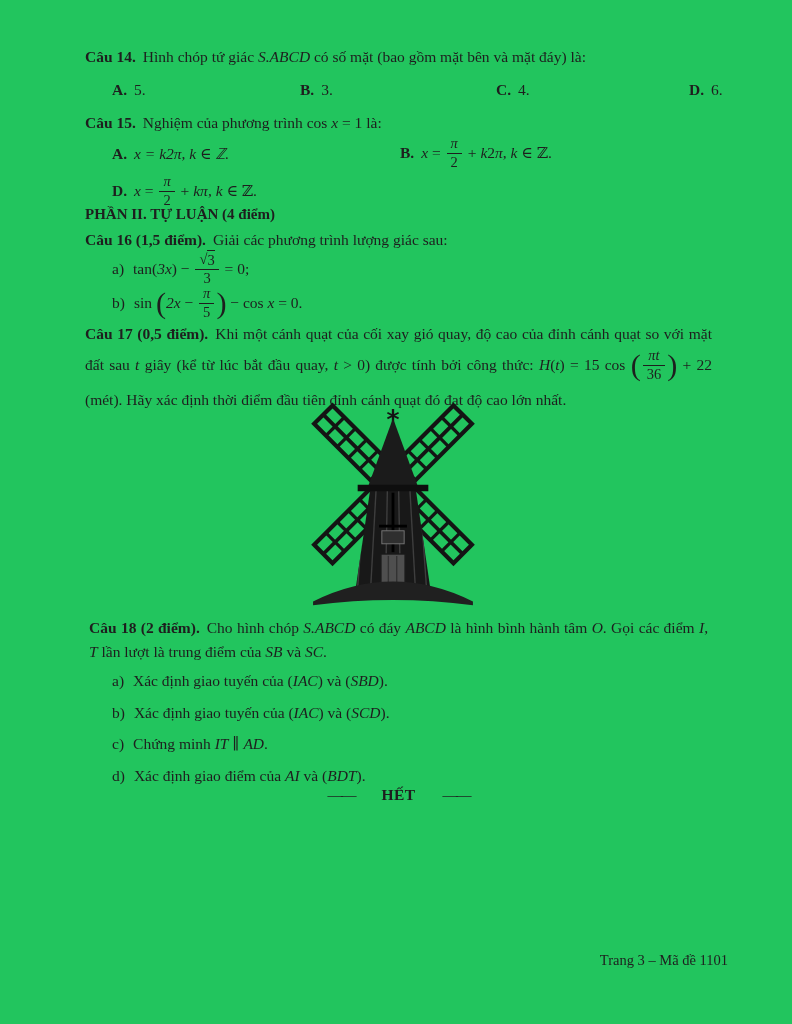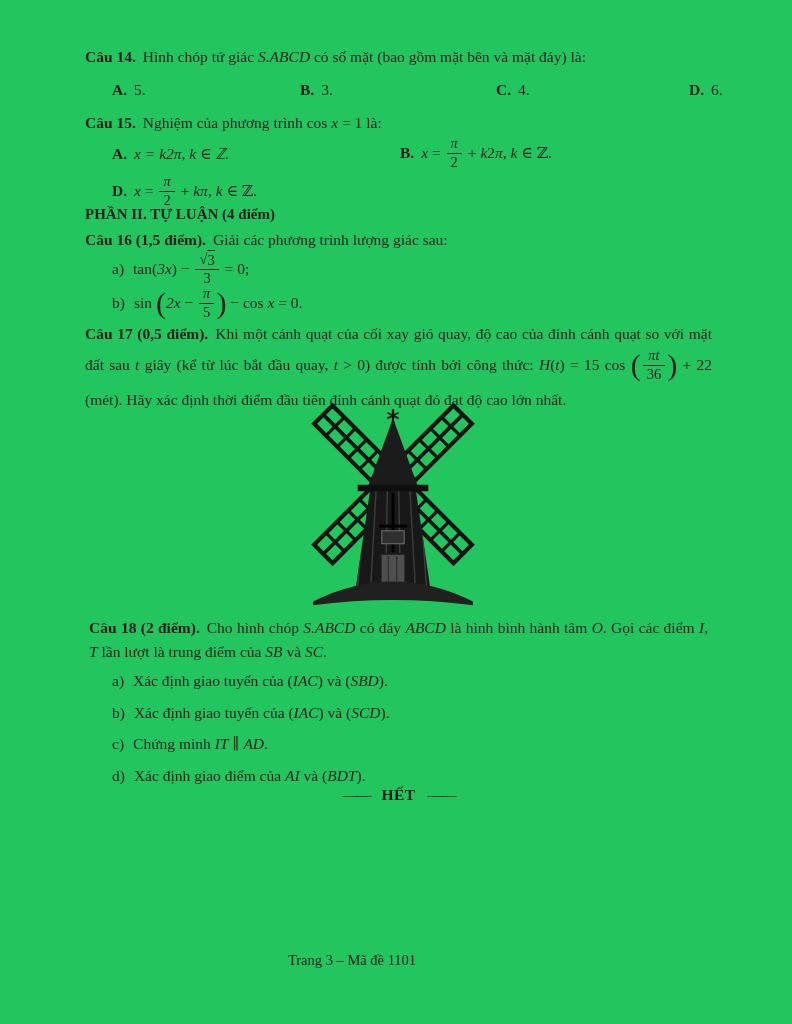--- a/index.html
+++ b/index.html
@@ -27,22 +27,22 @@
   .ovl{border-top:1.4px solid #1e1e1e;padding-top:0.5px;}
   .bigp{font-size:195%;font-weight:400;vertical-align:middle;line-height:1;position:relative;top:-1px;}
   .part-title{font-size:15px;font-weight:bold;}
   .para{text-align:justify;line-height:31px;margin:0;}
   .para2{text-align:justify;line-height:24px;margin:4px;}
   .mline{padding-left:27px;line-height:40px;white-space:nowrap;}
   .items{padding-left:27px;}
   .items .item{line-height:26.5px;margin-bottom:5px;}
   .het{width:627px;text-align:center;font-weight:bold;letter-spacing:0.5px;}
   .het .rule{letter-spacing:-2px;font-weight:normal;}
-  .het .hlabel{margin:0 12px;}
-  .footer{position:absolute;top:952px;left:0;width:704px;text-align:center;font-size:14.5px;}
+  .het .hlabel{margin:0 27px;}
+  .footer{position:absolute;top:952px;left:0;width:704px;text-align:right;font-size:14.5px;padding-left:24px;}
   .windmill{position:absolute;left:300px;top:396px;}
 </style>
 </head>
 <body>
 
 <div class="page">
 
   <div class="abs" style="top:48px">
     <span class="qlabel">Câu 14.</span><span><span class="rm">Hình chóp tứ giác </span><span class="mi">S.ABCD</span><span class="rm"> có số mặt (bao gồm mặt bên và mặt đáy) là:</span></span>
   </div>

